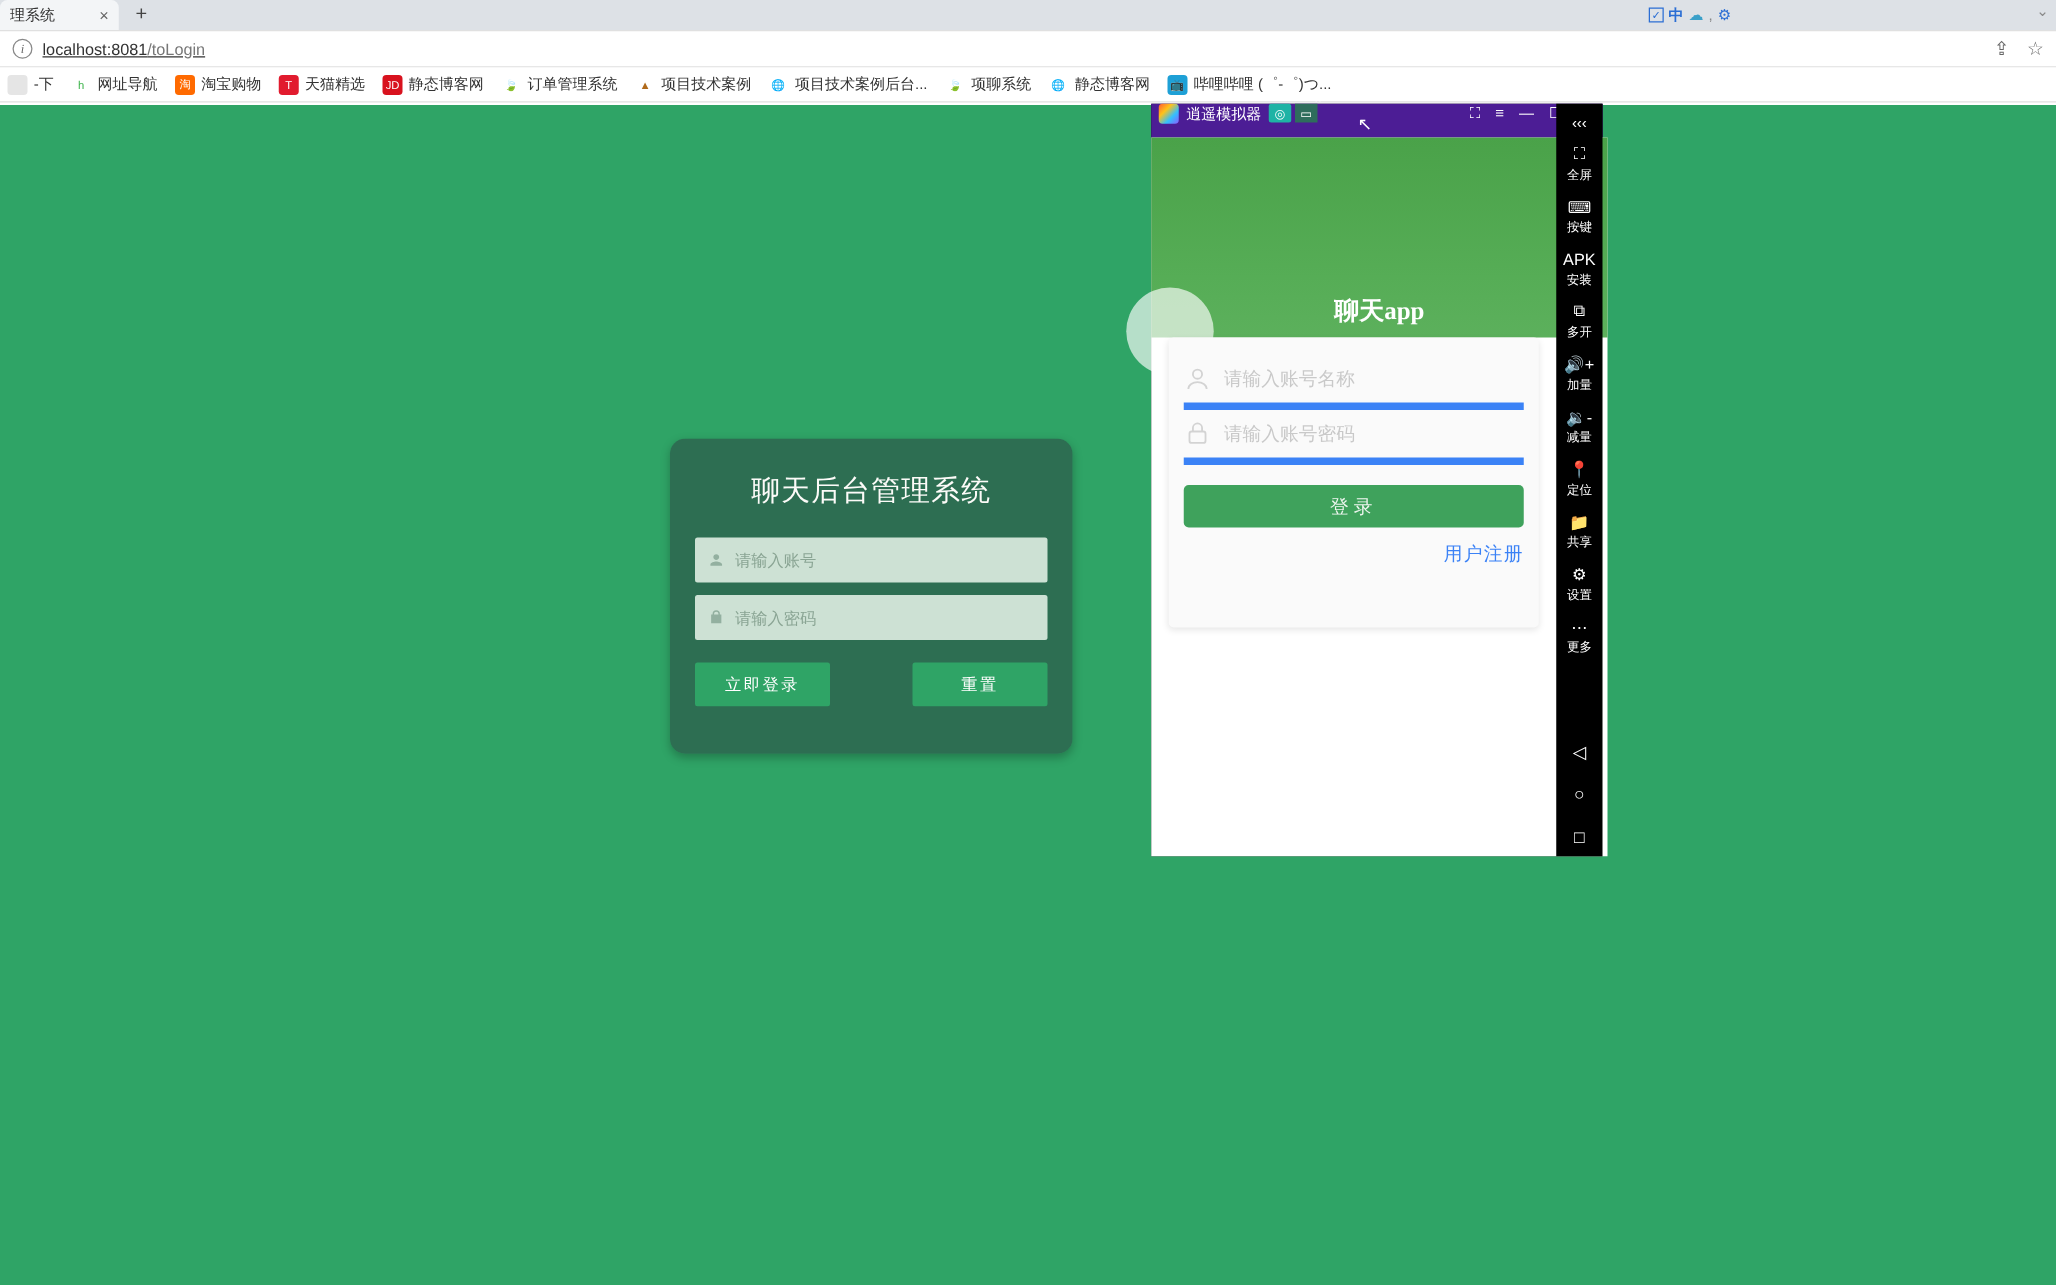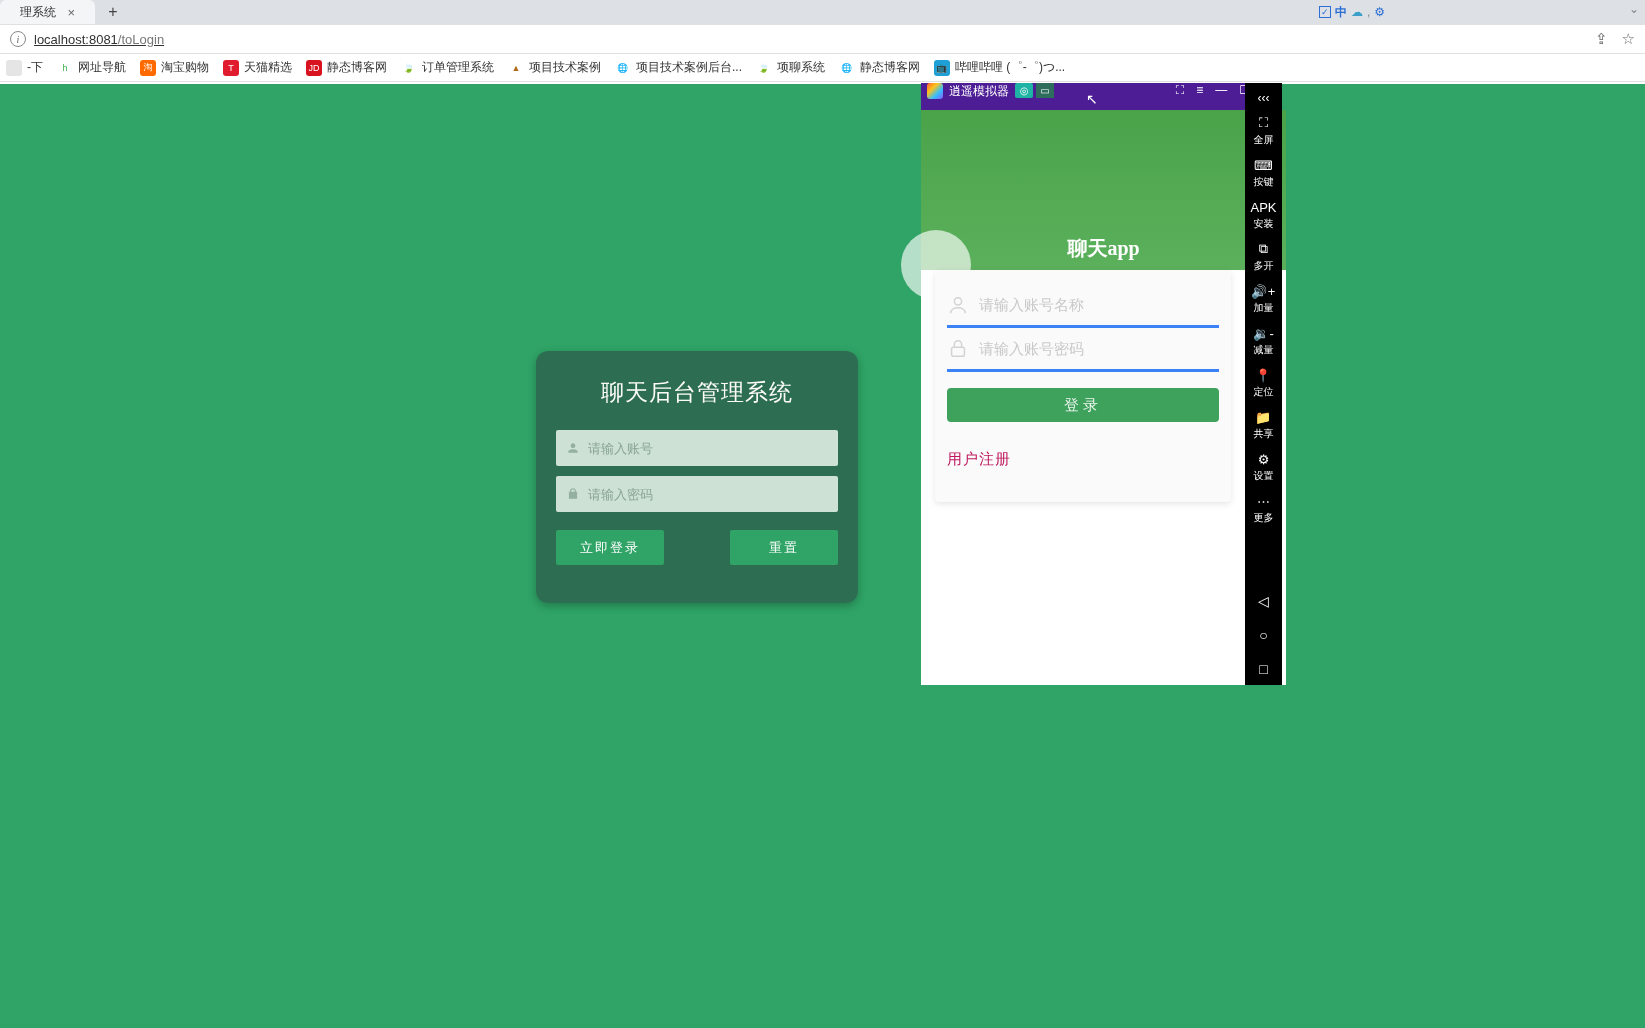--- a/index.html
+++ b/index.html
@@ -1,20 +1,20 @@
 <!DOCTYPE html>
 <html><head>
 <meta charset="utf-8">
 <style>
   * { box-sizing: border-box; margin: 0; padding: 0; font-family: "Microsoft YaHei", Arial, sans-serif; }
   body { width: 1645px; height: 1028px; background: #fff; overflow: hidden; position: relative; }
 
   
   .tab-bar { height: 24px; background: #dde1e6; display: flex; align-items: center; position: relative; }
-  .tab { width: 95px; height: 24px; background: #f3f5f7; display: flex; align-items: center; padding: 0 20px; font-size: 12px; color: #333; border-top-left-radius: 6px; border-top-right-radius: 6px; }
+  .tab { width: 95px; height: 24px; background: #f3f5f7; display: flex; align-items: center; padding: 0 8px; font-size: 12px; color: #333; border-top-left-radius: 6px; border-top-right-radius: 6px; }
   .tab-close { margin-left: auto; color: #666; font-size: 13px; cursor: pointer; }
   .new-tab { width: 24px; height: 20px; display: flex; align-items: center; justify-content: center; color: #444; font-size: 16px; margin-left: 6px; cursor: pointer; }
   .sys-icons { position: absolute; right: 260px; top: 0; display: flex; gap: 4px; align-items: center; height: 24px; }
   .sys-icons span { font-size: 12px; }
   .chev { position: absolute; right: 6px; top: 2px; color: #888; font-size: 12px; }
 
   .addr-bar { height: 30px; background: #fff; border-top: 1px solid #e0e0e0; border-bottom: 1px solid #e0e0e0; display: flex; align-items: center; padding: 0 10px; }
   .info-icon { width: 16px; height: 16px; border: 1px solid #888; border-radius: 50%; display: flex; align-items: center; justify-content: center; font-size: 10px; color: #666; margin-right: 8px; font-style: italic; font-family: serif; }
   .url { font-size: 13px; color: #333; text-decoration: underline; }
   .url .bold { font-weight: 500; }
@@ -47,26 +47,26 @@
   .emu-tab.b::after { content:"×"; position:absolute; top:-9px; right:-3px; font-size:9px; color:#fff; }
   .emu-cursor { position: absolute; left: 165px; top: 8px; color: #fff; font-size: 14px; }
   .emu-win-btns { margin-left: auto; display: flex; gap: 12px; padding-right: 10px; }
   .emu-win-btns span { cursor: pointer; font-size: 12px; }
 
   .emu-screen { position: absolute; left: 0; top: 27px; width: 365px; height: 575px; background: #fff; }
   .app-header { height: 160px; background: linear-gradient(#4aa249, #56ad56 70%, #5cb05c); position: relative; }
   .app-header::after { content:""; position:absolute; left:-20px; bottom:-30px; width:70px; height:70px; background:#fff; border-radius:50%; opacity:.65; }
   .app-title { position: absolute; left: 0; right: 0; bottom: 8px; text-align: center; font-family: "STKaiti","KaiTi",serif; font-size: 20px; font-weight: bold; color: #fff; }
   .app-form { position: absolute; left: 14px; top: 160px; width: 296px; height: 232px; background: #fafafa; border-radius: 4px; box-shadow: 0 2px 6px rgba(0,0,0,0.1); padding: 14px 12px 0 12px; }
-  .app-field { height: 44px; display: flex; align-items: center; border-bottom: 3px solid #3b82f6; }
+  .app-field { height: 44px; display: flex; align-items: center; border-bottom: 6px solid #3b82f6; }
   .app-field svg { width: 22px; height: 22px; color: #d3d3d3; }
   .app-field input { flex: 1; border: none; background: transparent; outline: none; font-size: 15px; color: #888; margin-left: 10px; }
   .app-field input::placeholder { color: #c9c9c9; }
   .app-login-btn { width: 100%; height: 34px; background: #3fa25c; border: none; border-radius: 4px; color: #eef6ef; font-size: 15px; margin-top: 16px; cursor: pointer; letter-spacing: 4px; }
-  .app-reg { text-align: left; color: #be185d; font-size: 15px; margin-top: 28px; letter-spacing: 1px; }
+  .app-reg { text-align: right; color: #3b82f6; font-size: 15px; margin-top: 12px; letter-spacing: 1px; }
 
   
   .emu-side { position: absolute; left: 324px; top: 0; width: 37px; height: 602px; background: #000; color: #fff; font-size: 10px; }
   .emu-side-inner { padding-top: 30px; display: flex; flex-direction: column; align-items: center; gap: 6px; }
   .side-chev { position: absolute; top: 8px; left: 0; right: 0; text-align: center; font-size: 12px; }
   .side-item { display: flex; flex-direction: column; align-items: center; gap: 2px; cursor: pointer; padding: 2px 0; }
   .side-item .ic { height: 16px; display: flex; align-items: center; justify-content: center; font-size: 13px; }
   .nav-btns { position: absolute; left: 0; right: 0; bottom: 8px; display: flex; flex-direction: column; align-items: center; gap: 18px; }
   .nav-btns span { font-size: 14px; cursor: pointer; }
 </style>

